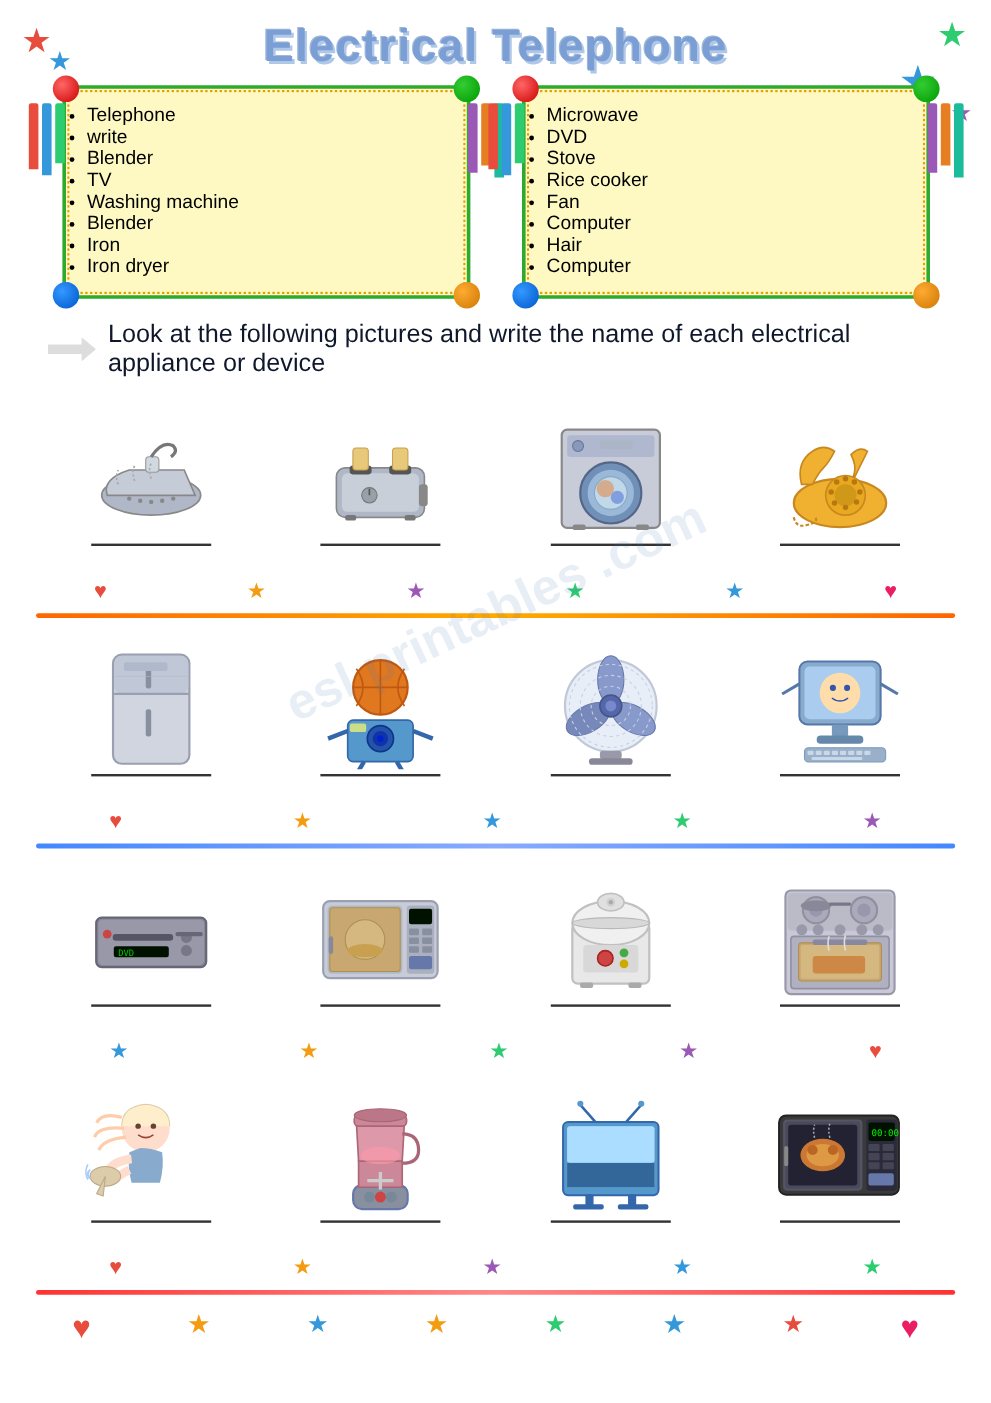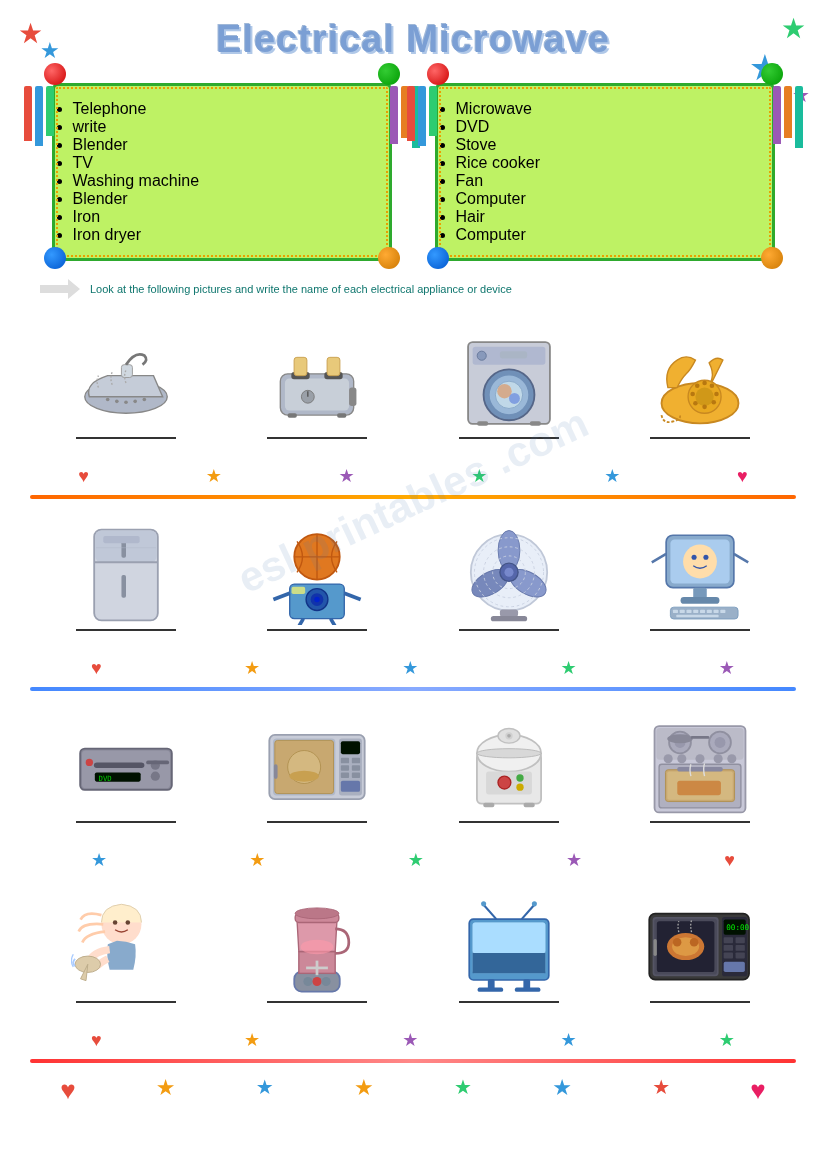--- a/index.html
+++ b/index.html
@@ -42,22 +42,22 @@
     .list-box-container {
       position: relative;
       width: 340px;
     }
 
     
     .instruction-row {
       display: flex;
       align-items: center;
       padding: 8px 40px 12px 40px;
-      font-size: 11px;
-      color: #0f766e;
+      font-size: 21px;
+      color: #0f172a;
     }
 
     .arrow-icon {
       display: inline-block;
       width: 40px;
       height: 20px;
       background: #ddd;
       clip-path: polygon(0 30%, 70% 30%, 70% 0%, 100% 50%, 70% 100%, 70% 70%, 0 70%);
       margin-right: 10px;
       flex-shrink: 0;
@@ -134,42 +134,41 @@
     }
     .pencil {
       width: 8px;
       height: 60px;
       border-radius: 2px 2px 0 0;
     }
 
     .dotted-border {
       border: 3px solid #2eaa2e;
       border-radius: 6px;
-      background: #bef264;
+      background: #fef9c3;
       padding: 14px 18px;
       position: relative;
       
       outline: 2px dotted #e8a000;
       outline-offset: -6px;
-      margin-top: 12px;
     }
 
   </style>
 </head>
 <body>
 
 <div class="page-wrapper">
 
   <span class="star" style="top:20px; left:18px; color:#e74c3c;">★</span>
   <span class="star" style="top:40px; left:40px; color:#3498db; font-size:22px;">★</span>
   <span class="star" style="top:15px; right:20px; color:#2ecc71;">★</span>
   <span class="star" style="top:50px; right:45px; color:#3498db; font-size:36px;">★</span>
   <span class="star" style="top:85px; right:16px; color:#9b59b6; font-size:20px;">★</span>
 
-  <h1 class="page-title">Electrical Microwave</h1>
+  <h1 class="page-title">Electrical Telephone</h1>
 
   <div class="lists-area">
 
     <div class="list-box-container">
 
       <div style="position:absolute; top:-8px; left:-8px; width:22px; height:22px; background:radial-gradient(circle at 35% 35%, #ff6666, #cc0000); border-radius:50%; z-index:5;"></div>
       <div style="position:absolute; top:-8px; right:-8px; width:22px; height:22px; background:radial-gradient(circle at 35% 35%, #33cc33, #009900); border-radius:50%; z-index:5;"></div>
       <div style="position:absolute; bottom:-8px; left:-8px; width:22px; height:22px; background:radial-gradient(circle at 35% 35%, #3399ff, #0055cc); border-radius:50%; z-index:5;"></div>
       <div style="position:absolute; bottom:-8px; right:-8px; width:22px; height:22px; background:radial-gradient(circle at 35% 35%, #ffaa33, #cc7700); border-radius:50%; z-index:5;"></div>
 

